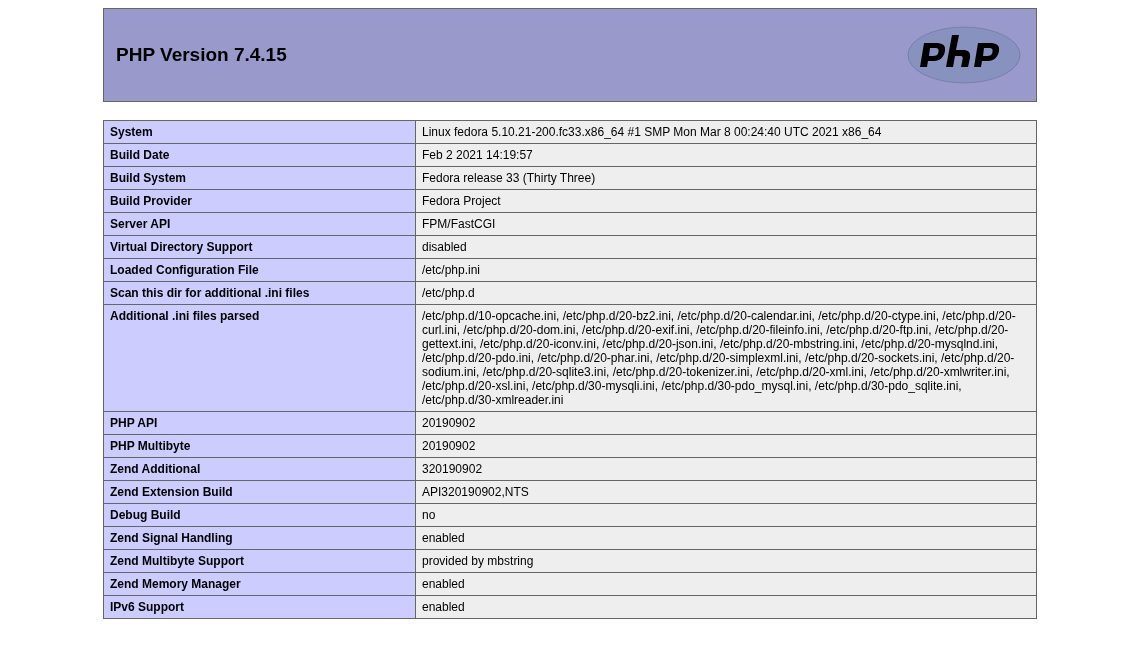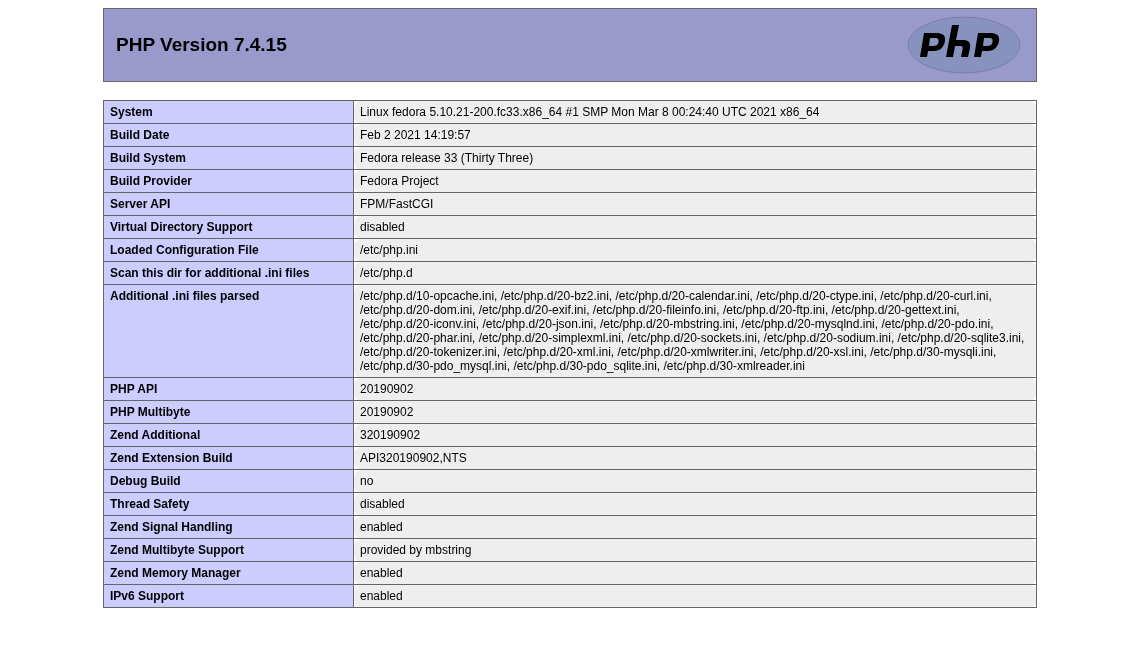--- a/index.html
+++ b/index.html
@@ -16,21 +16,21 @@
       width: 934px;
       margin: 8px auto 0;
     }
     .header {
       background: #9999cc;
       border: 1px solid #666;
       padding: 10px 12px;
       display: flex;
       align-items: center;
       justify-content: space-between;
-      height: 74px;
+      height: 94px;
     }
     .header-title {
       font-size: 19px;
       font-weight: bold;
       color: #000;
     }
     .logo {
       width: 120px;
       height: 64px;
       display: flex;
@@ -48,29 +48,28 @@
     }
     .info-table td {
       border: 1px solid #666;
       padding: 4px 6px;
       font-size: 12px;
       vertical-align: top;
     }
     .info-table td.label {
       background: #ccccff;
       font-weight: bold;
-      width: 250px;
+      width: 312px;
       color: #000;
     }
     .info-table td.value {
       background: #eee;
       color: #000;
       word-wrap: break-word;
       max-width: 624px;
-      border-radius: 8px;
     }
     .info-table tr {
       height: 23px;
     }
   </style>
 </head>
 <body>
 
 <div class="container">
   <div class="header">
@@ -143,24 +142,20 @@
         </tr>
         <tr>
           <td class="label">Zend Extension Build</td>
           <td class="value">API320190902,NTS</td>
         </tr>
         <tr>
           <td class="label">Debug Build</td>
           <td class="value">no</td>
         </tr>
         <tr>
-          <td class="label">Thread Safety</td>
-          <td class="value">disabled</td>
-        </tr>
-        <tr>
           <td class="label">Zend Signal Handling</td>
           <td class="value">enabled</td>
         </tr>
         <tr>
           <td class="label">Zend Multibyte Support</td>
           <td class="value">provided by mbstring</td>
         </tr>
         <tr>
           <td class="label">Zend Memory Manager</td>
           <td class="value">enabled</td>

